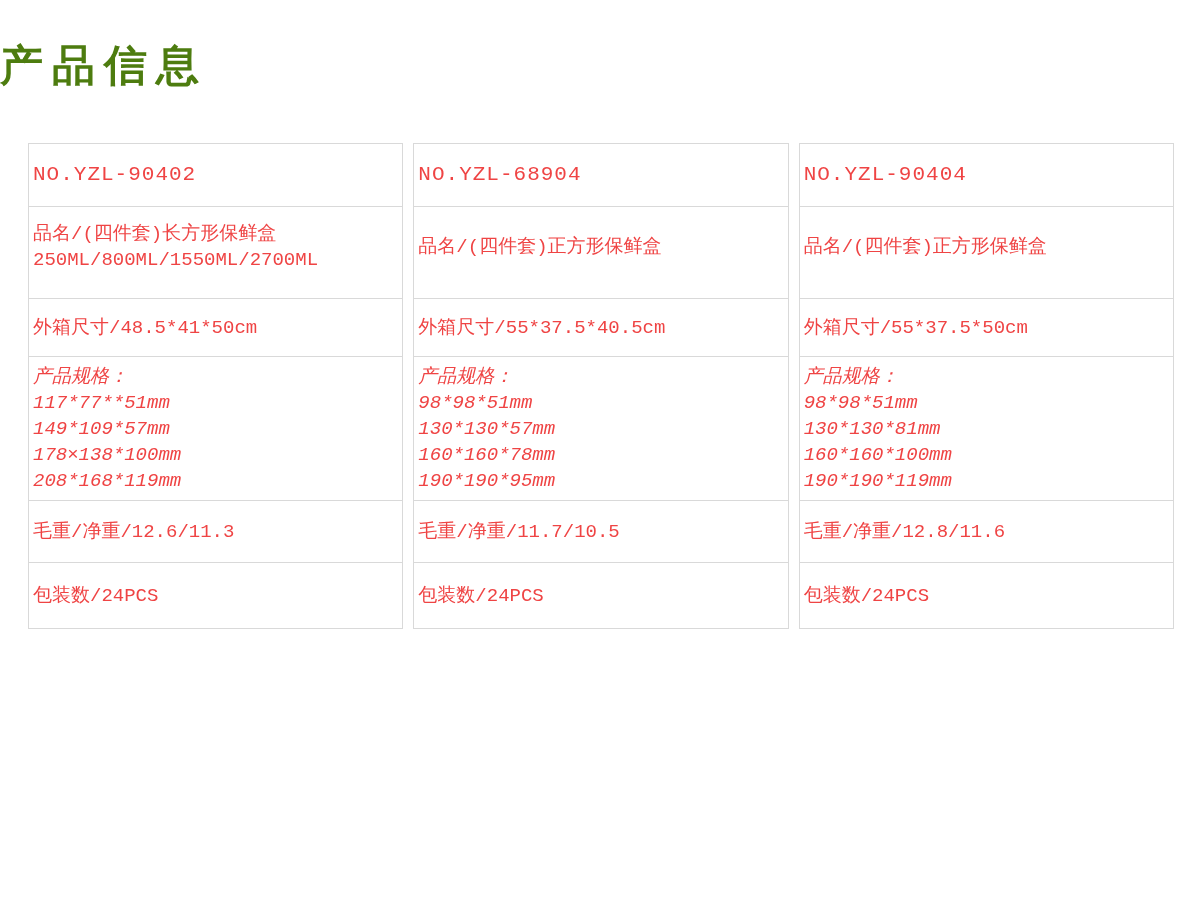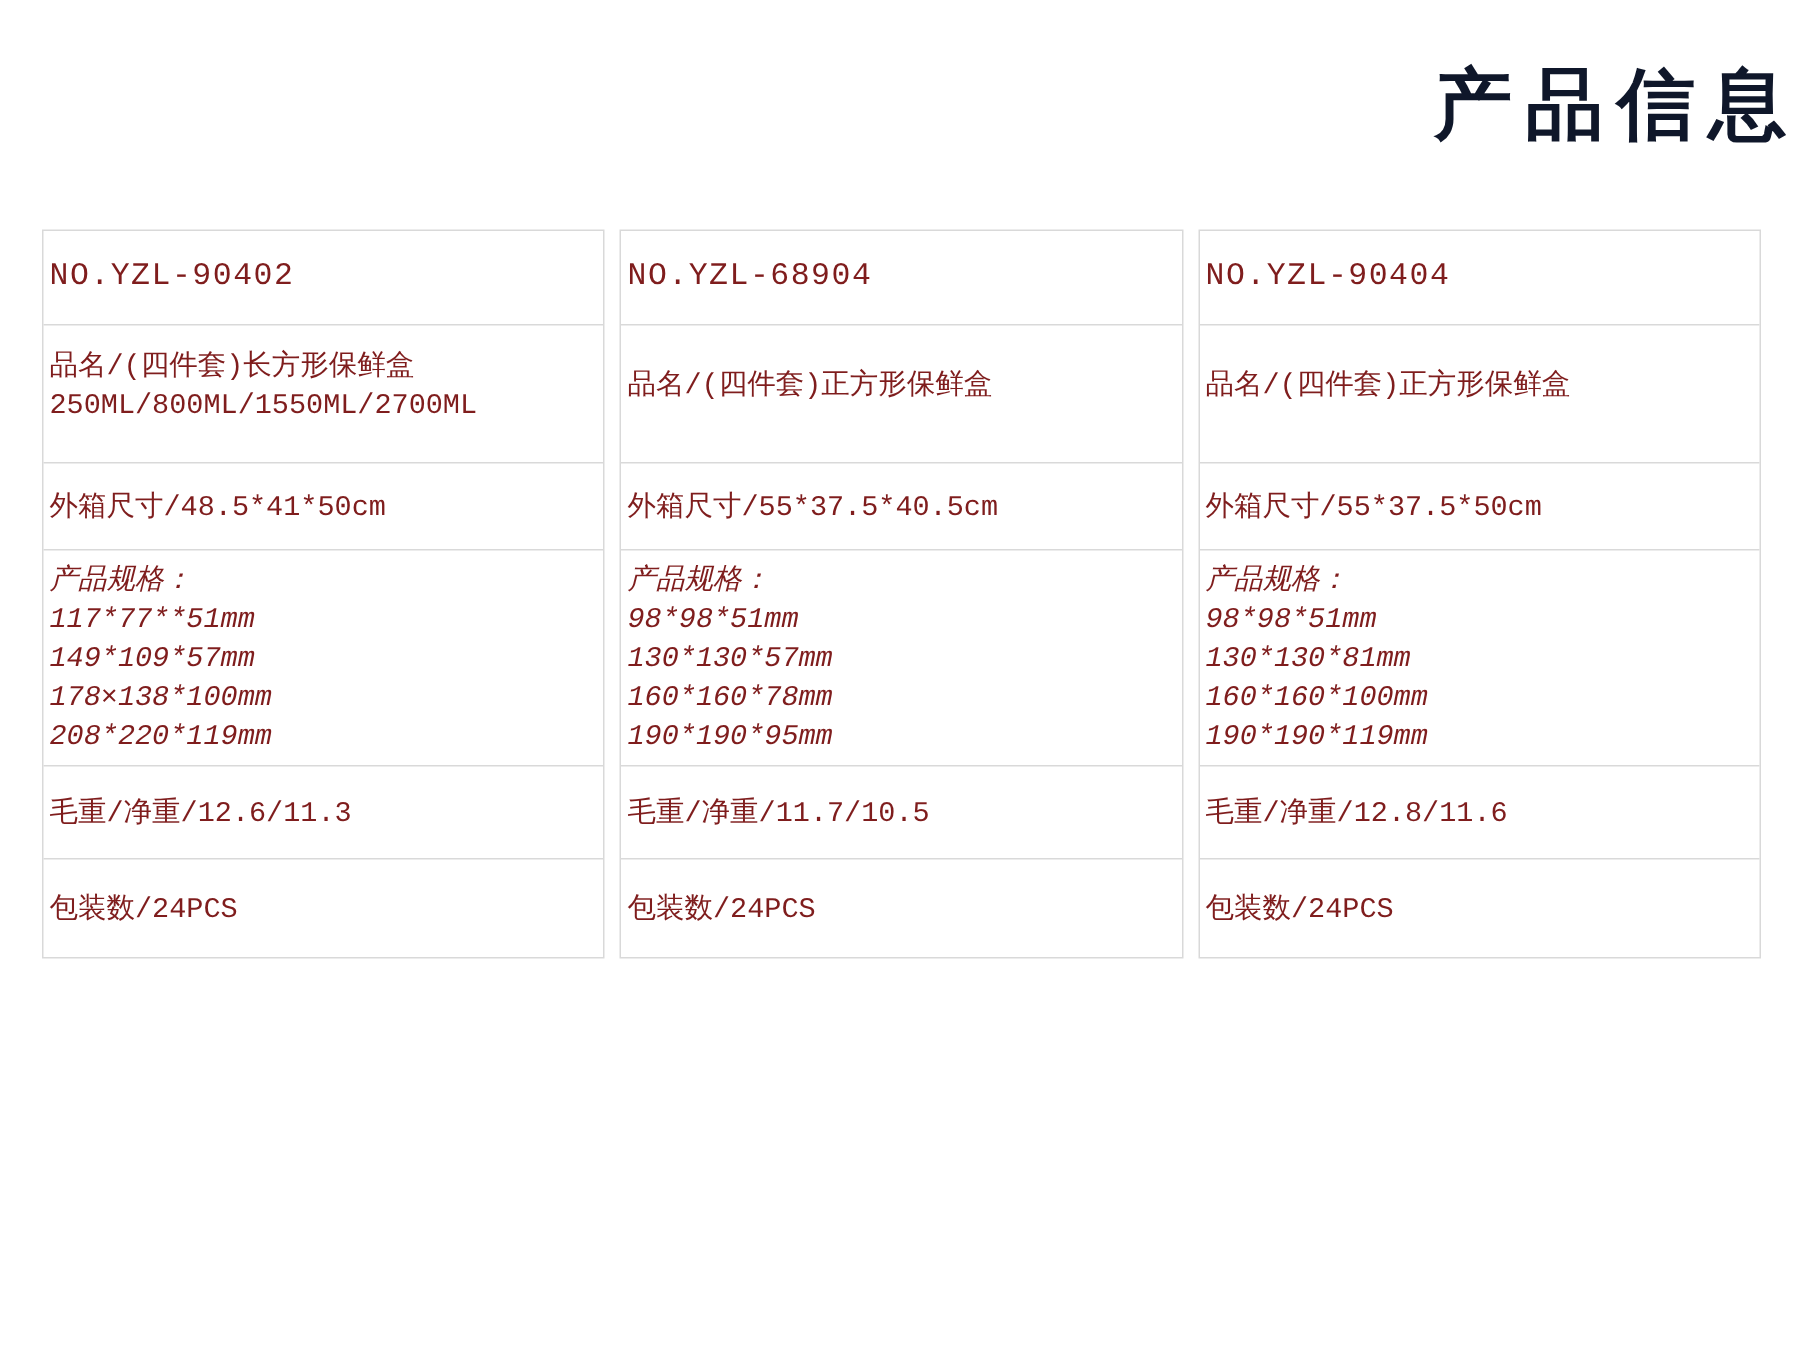--- a/index.html
+++ b/index.html
@@ -8,41 +8,41 @@
     background: #ffffff;
     color: #000000;
   }
   body {
     width: 1200px;
     height: 900px;
     overflow: hidden;
   }
   .page-title {
     margin: 42px 0 0 0;
-    text-align: right;
+    text-align: left;
     font-family: "Liberation Sans", sans-serif;
     font-weight: 600;
-    font-size: 52px;
+    font-size: 43px;
     line-height: 1.1;
     letter-spacing: 9px;
-    color: #0f172a;
+    color: #4d7c0f;
   }
   .cards {
     display: flex;
     gap: 10px;
     margin: 54px 26px 0 28px;
   }
   .card {
     flex: 1 1 0;
     border: 1px solid #d9d9d9;
     background: #ffffff;
     font-family: "Liberation Mono", "DejaVu Sans Mono", monospace;
     font-size: 19px;
     line-height: 26px;
-    color: #7f1d1d;
+    color: #ef4444;
   }
   .row {
     box-sizing: border-box;
     display: flex;
     flex-direction: column;
     justify-content: center;
     padding: 0 6px 0 4px;
     overflow: hidden;
     white-space: nowrap;
   }
@@ -68,21 +68,21 @@
     <div class="row r-name">
       <div>品名/(四件套)长方形保鲜盒</div>
       <div>250ML/800ML/1550ML/2700ML</div>
     </div>
     <div class="row r-carton">外箱尺寸/48.5*41*50cm</div>
     <div class="row r-specs">
       <div>产品规格：</div>
       <div>117*77**51mm</div>
       <div>149*109*57mm</div>
       <div>178×138*100mm</div>
-      <div>208*220*119mm</div>
+      <div>208*168*119mm</div>
     </div>
     <div class="row r-weight">毛重/净重/12.6/11.3</div>
     <div class="row r-packing">包装数/24PCS</div>
   </div>
 
   <div class="card">
     <div class="row r-no">NO.YZL-68904</div>
     <div class="row r-name">
       <div>品名/(四件套)正方形保鲜盒</div>
     </div>

